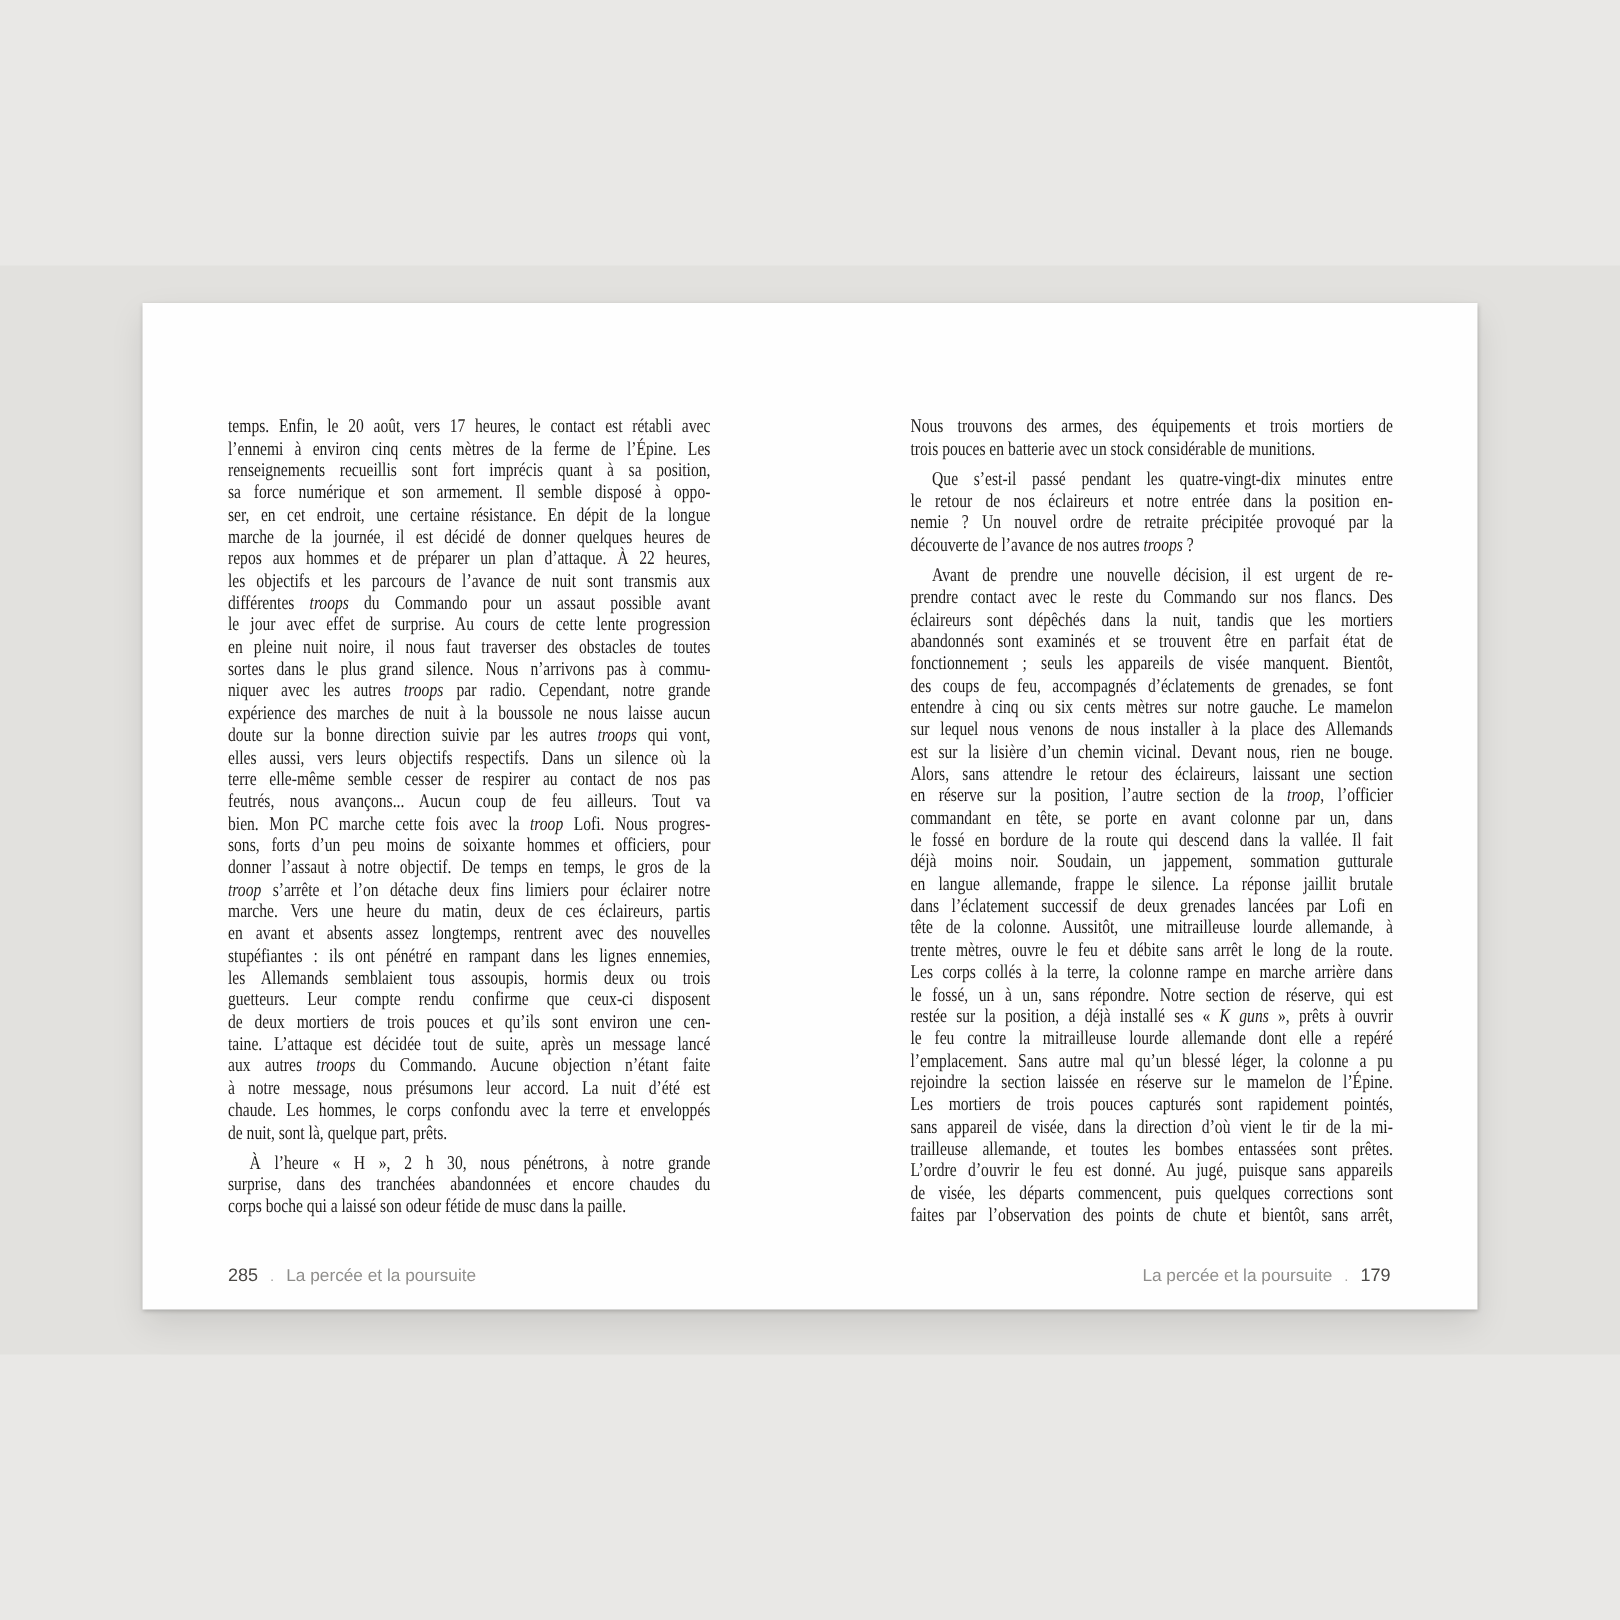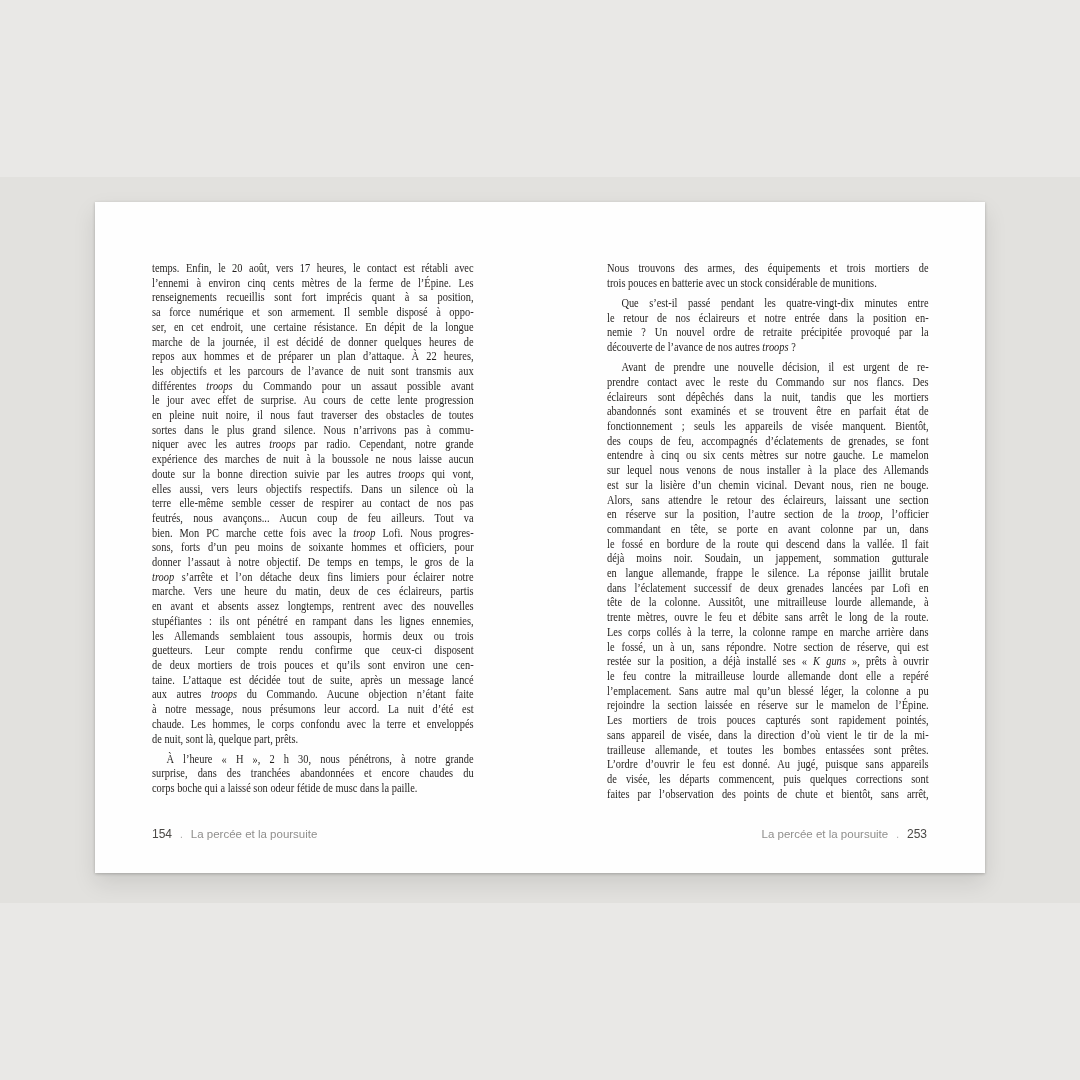--- a/index.html
+++ b/index.html
@@ -10,21 +10,21 @@
   }
   .band {
     position:absolute; left:0; top:177px; width:1080px; height:726px;
     background:#e2e1de;
   }
   .spread {
     position:absolute; left:95px; top:202px; width:890px; height:671px;
     background:#fefefe;
     box-shadow:0 1px 3px rgba(0,0,0,0.22), 0 10px 22px rgba(0,0,0,0.10);
   }
-  .page { position:absolute; top:0; height:100%; width:445px; }
+  .page { position:absolute; top:16px; height:100%; width:445px; }
   .page-left  { left:0; }
   .page-right { left:445px; }
   .col { position:absolute; top:59px; }
   .page-left  .col { left:57px; }
   .page-right .col { left:67px;font-family:Liberation Serif, serif; }
   .col-inner {
     width:402px;
     transform:scaleX(0.8); transform-origin:0 0;
     font-size:13px; line-height:14.7px; color:#211e1c;
   }
@@ -91,21 +91,21 @@
             <div class="line last">de nuit, sont là, quelque part, prêts.</div>
           </div>
           <div class="para">
             <div class="line indent">À l’heure « H », 2 h 30, nous pénétrons, à notre grande</div>
             <div class="line">surprise, dans des tranchées abandonnées et encore chaudes du</div>
             <div class="line last">corps boche qui a laissé son odeur fétide de musc dans la paille.</div>
           </div>
         </div>
     </div>
     <div class="footer">
-      <span class="page-num">154</span>
+      <span class="page-num">285</span>
       <span class="dot">.</span>
       <span>La percée et la poursuite</span>
     </div>
   </div>
 
   <div class="page page-right">
     <div class="col">
       <div class="col-inner">
           <div class="para">
             <div class="line">Nous trouvons des armes, des équipements et trois mortiers de</div>
@@ -147,17 +147,17 @@
             <div class="line">trailleuse allemande, et toutes les bombes entassées sont prêtes.</div>
             <div class="line">L’ordre d’ouvrir le feu est donné. Au jugé, puisque sans appareils</div>
             <div class="line">de visée, les départs commencent, puis quelques corrections sont</div>
             <div class="line">faites par l’observation des points de chute et bientôt, sans arrêt,</div>
           </div>
         </div>
     </div>
     <div class="footer">
       <span>La percée et la poursuite</span>
       <span class="dot">.</span>
-      <span class="page-num">253</span>
+      <span class="page-num">179</span>
     </div>
   </div>
 
 </div>
 
 </body></html>

